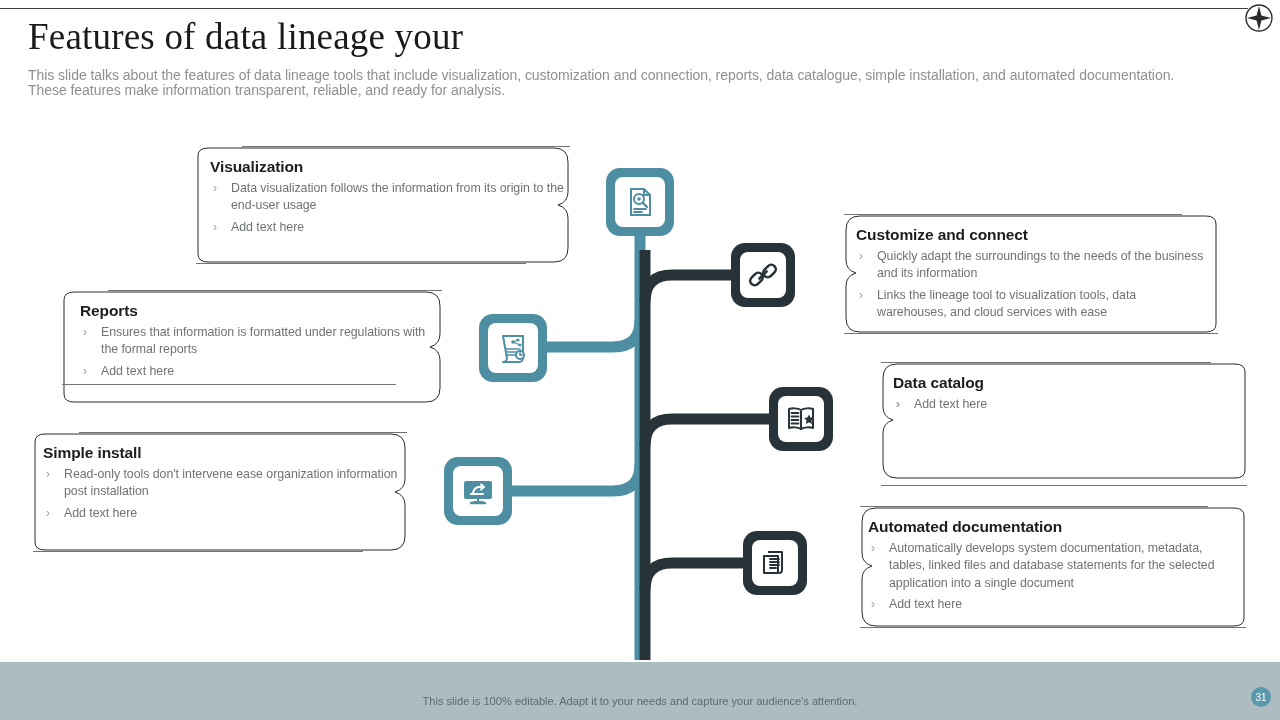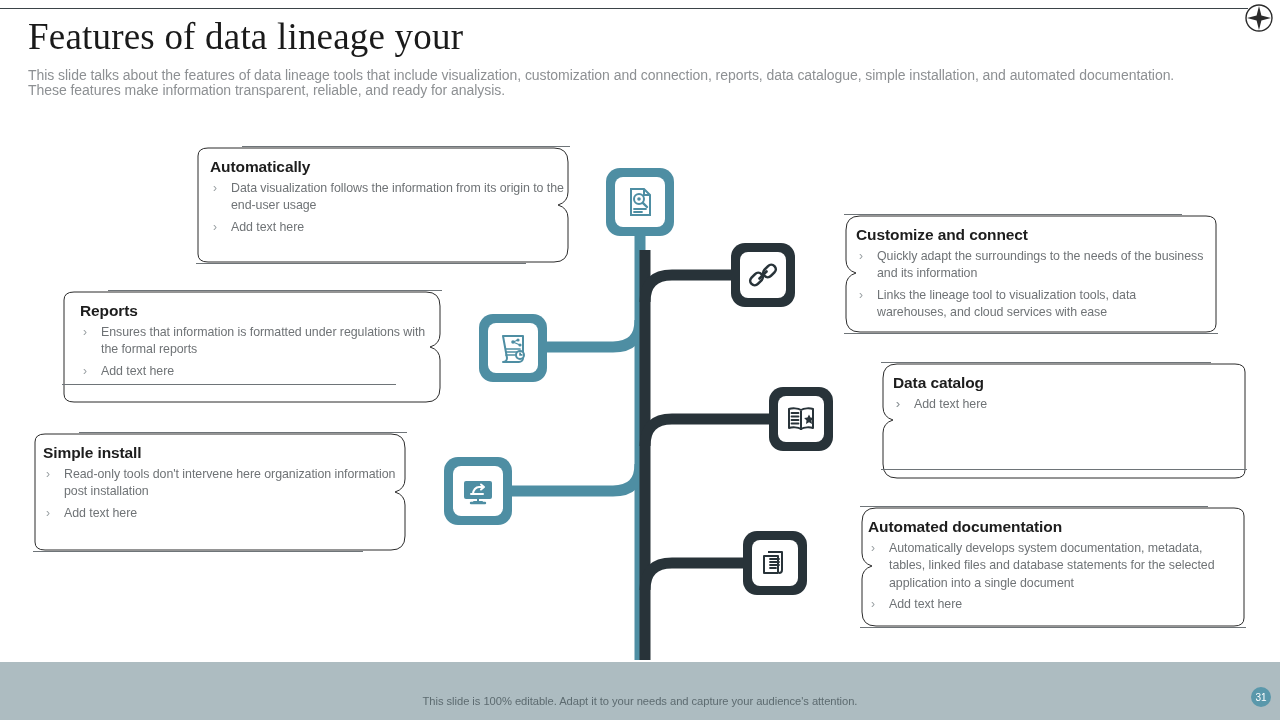--- a/index.html
+++ b/index.html
@@ -95,21 +95,21 @@
   .c-ins .body{padding:12px 0 0 10px;}
   .c-ins .toprule{left:46px;top:0;width:328px;}
   .c-ins .botrule{left:0px;bottom:0;width:330px;}
 
   
   .c-cus  {left:834px;top:214px;width:384px;height:120px;}
   .c-cus .body{padding:12px 14px 0 22px;}
   .c-cus .toprule{left:10px;top:0;width:338px;}
   .c-cus .botrule{left:10px;bottom:0;width:374px;}
 
-  .c-cat  {left:871px;top:362px;width:376px;height:108px;}
+  .c-cat  {left:871px;top:362px;width:376px;height:124px;}
   .c-cat .body{padding:12px 14px 0 22px;}
   .c-cat .toprule{left:10px;top:0;width:330px;}
   .c-cat .botrule{left:10px;bottom:0;width:366px;}
 
   .c-doc  {left:850px;top:506px;width:396px;height:122px;}
   .c-doc .body{padding:12px 8px 0 18px;}
   .c-doc .toprule{left:10px;top:0;width:348px;}
   .c-doc .botrule{left:10px;bottom:0;width:386px;}
 </style>
 </head>
@@ -220,21 +220,21 @@
     </div>
   </div>
 
   <div class="card c-vis">
     <svg class="frame" viewBox="0 0 374 118" preserveAspectRatio="none">
       <path d="M2 10 Q2 2 12 2 H358 Q372 2 372 16 V46 Q372 56 362 59 Q372 62 372 72 V102 Q372 116 358 116 H12 Q2 116 2 108 Z" fill="#fff" stroke="#2b2b2b" stroke-width="1"></path>
     </svg>
     <div class="toprule"></div>
     <div class="botrule"></div>
     <div class="body">
-      <h3>Automatically</h3>
+      <h3>Visualization</h3>
       <ul>
         <li><span class="chev">›</span><span>Data visualization follows the information from its origin to the end-user usage</span></li>
         <li><span class="chev">›</span><span>Add text here</span></li>
       </ul>
     </div>
   </div>
 
   <div class="card c-rep">
     <svg class="frame" viewBox="0 0 380 114" preserveAspectRatio="none">
       <path d="M2 10 Q2 2 12 2 H364 Q378 2 378 16 V44 Q378 54 368 57 Q378 60 378 70 V98 Q378 112 364 112 H12 Q2 112 2 104 Z" fill="#fff" stroke="#2b2b2b" stroke-width="1"></path>
@@ -252,21 +252,21 @@
 
   <div class="card c-ins">
     <svg class="frame" viewBox="0 0 374 120" preserveAspectRatio="none">
       <path d="M2 10 Q2 2 12 2 H358 Q372 2 372 16 V47 Q372 57 362 60 Q372 63 372 73 V104 Q372 118 358 118 H12 Q2 118 2 110 Z" fill="#fff" stroke="#2b2b2b" stroke-width="1"></path>
     </svg>
     <div class="toprule"></div>
     <div class="botrule"></div>
     <div class="body">
       <h3>Simple install</h3>
       <ul>
-        <li><span class="chev">›</span><span>Read-only tools don't intervene here organization information post installation</span></li>
+        <li><span class="chev">›</span><span>Read-only tools don't intervene ease organization information post installation</span></li>
         <li><span class="chev">›</span><span>Add text here</span></li>
       </ul>
     </div>
   </div>
 
   <div class="card c-cus">
     <svg class="frame" viewBox="0 0 384 120" preserveAspectRatio="none">
       <path d="M382 10 Q382 2 372 2 H26 Q12 2 12 16 V46 Q12 56 22 59 Q12 62 12 72 V104 Q12 118 26 118 H372 Q382 118 382 110 Z" fill="#fff" stroke="#2b2b2b" stroke-width="1"></path>
     </svg>
     <div class="toprule"></div>

